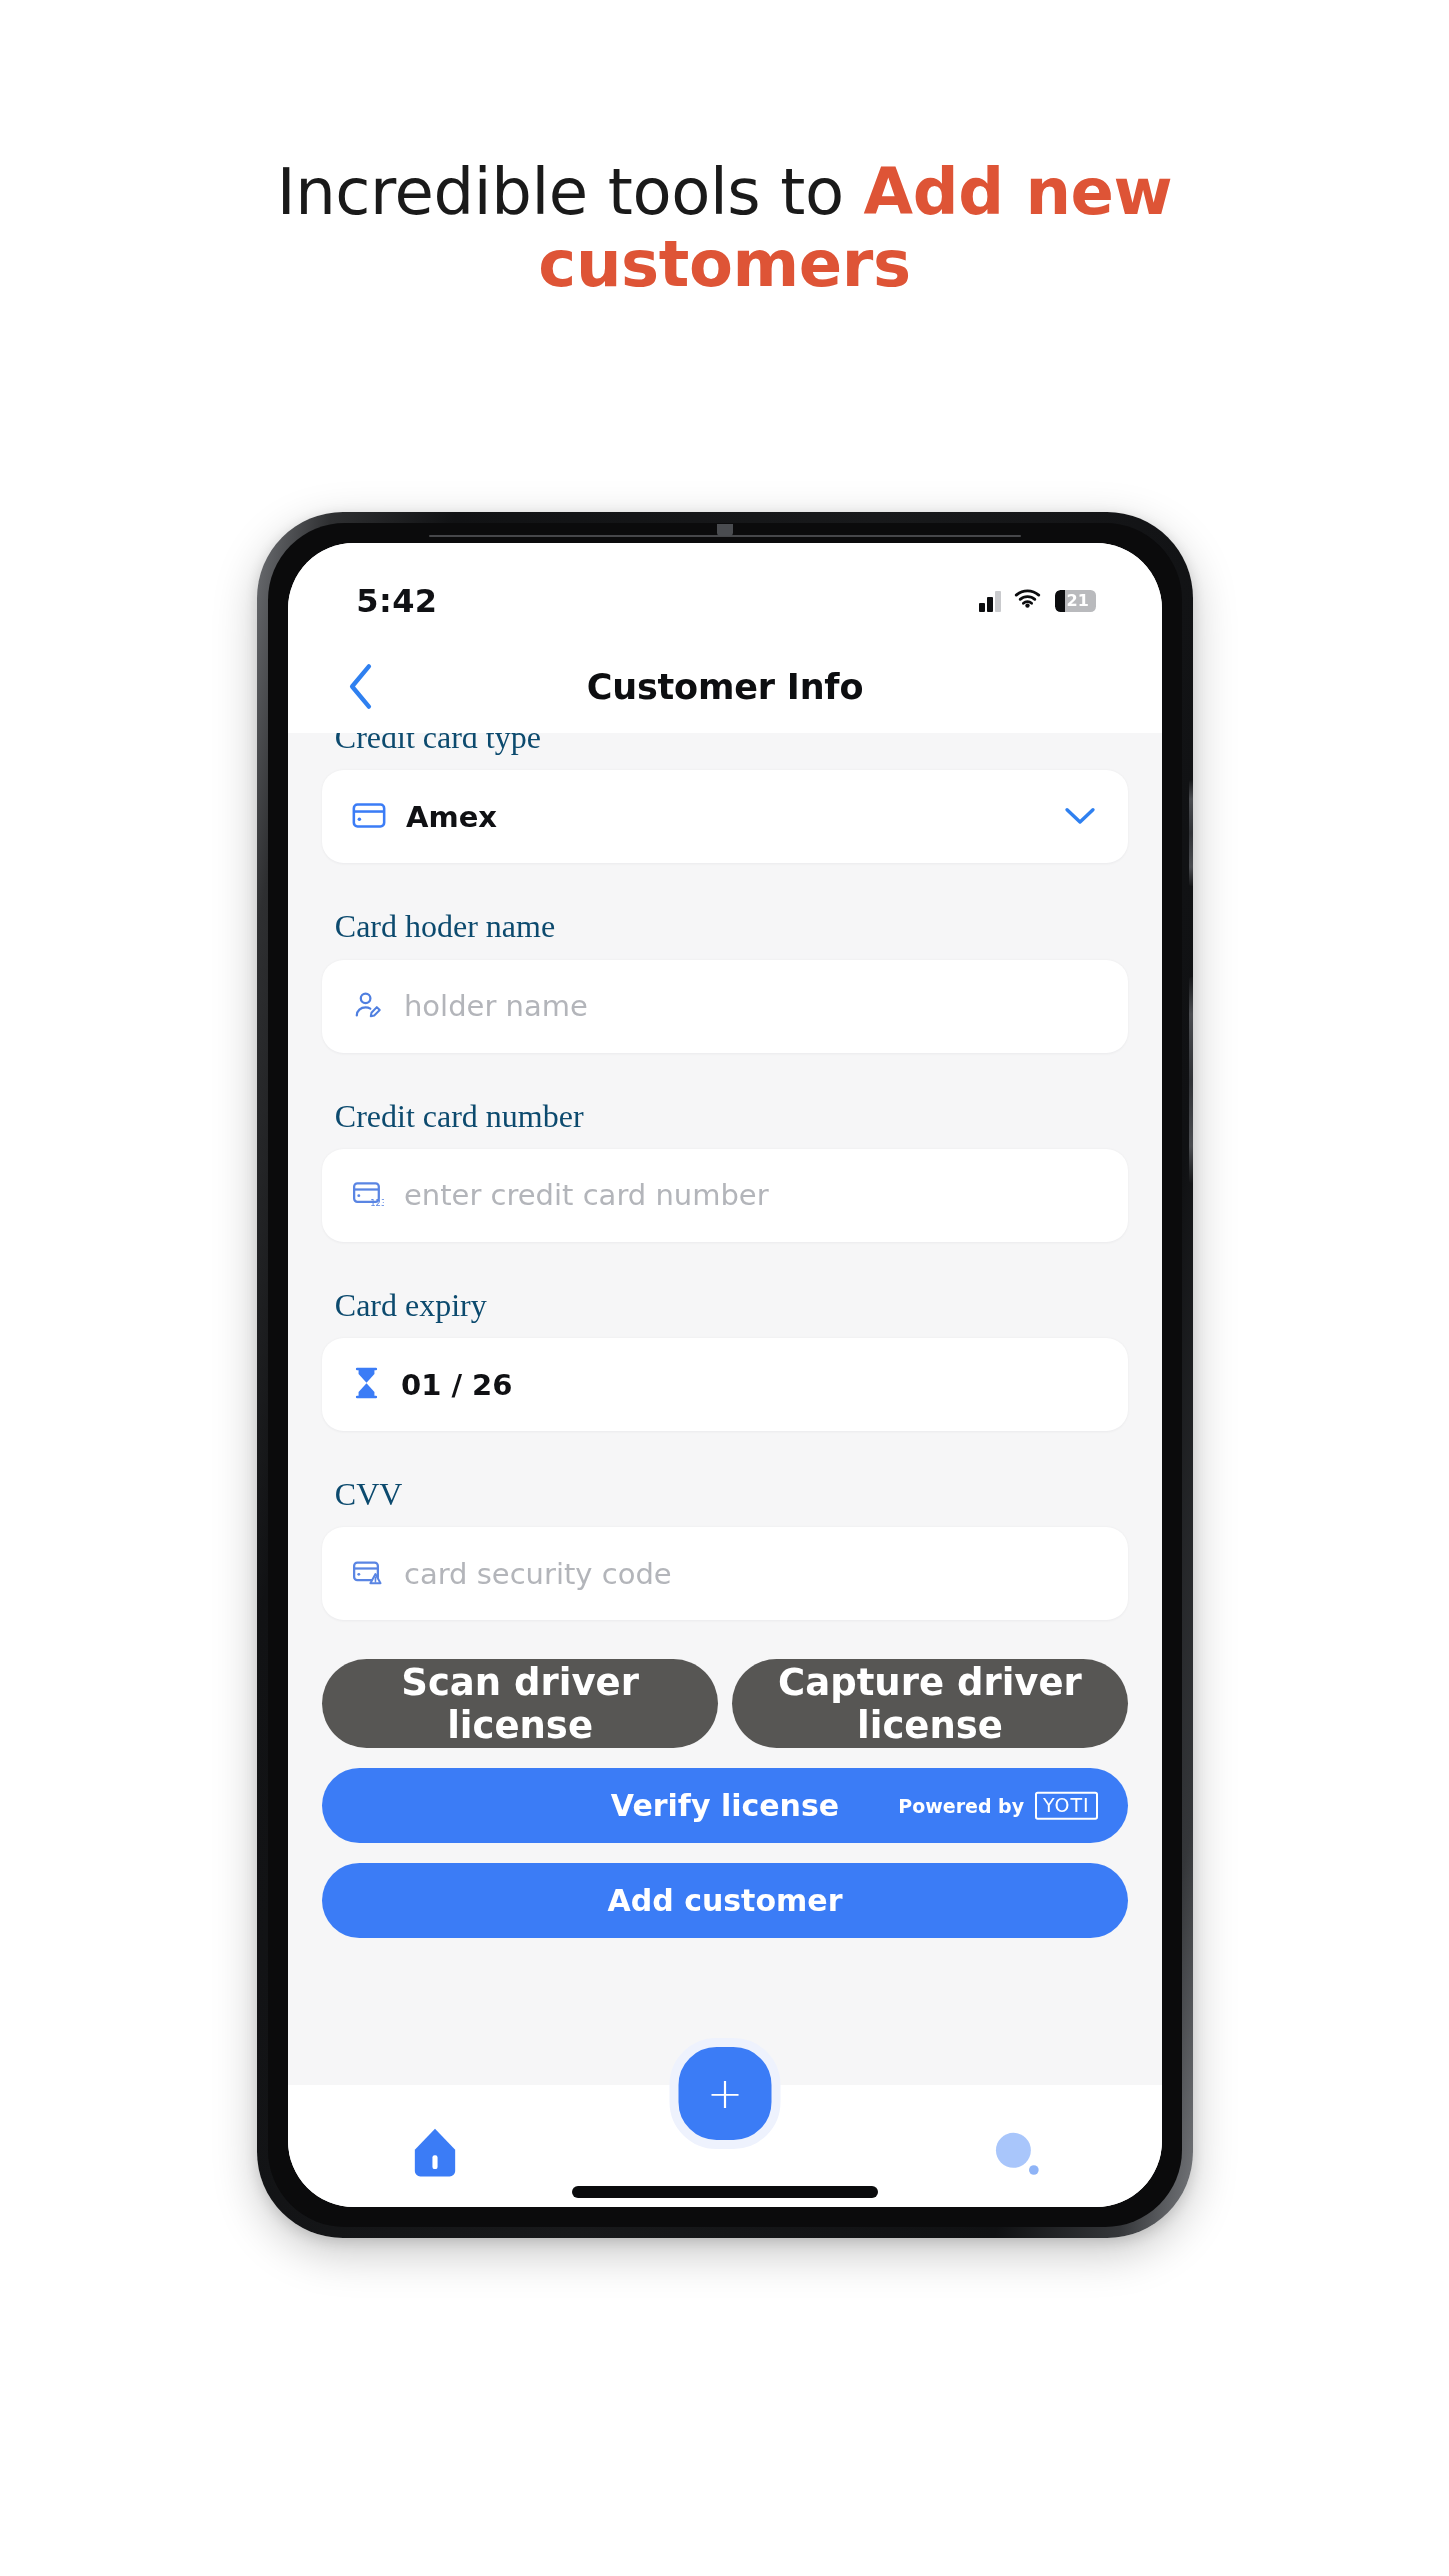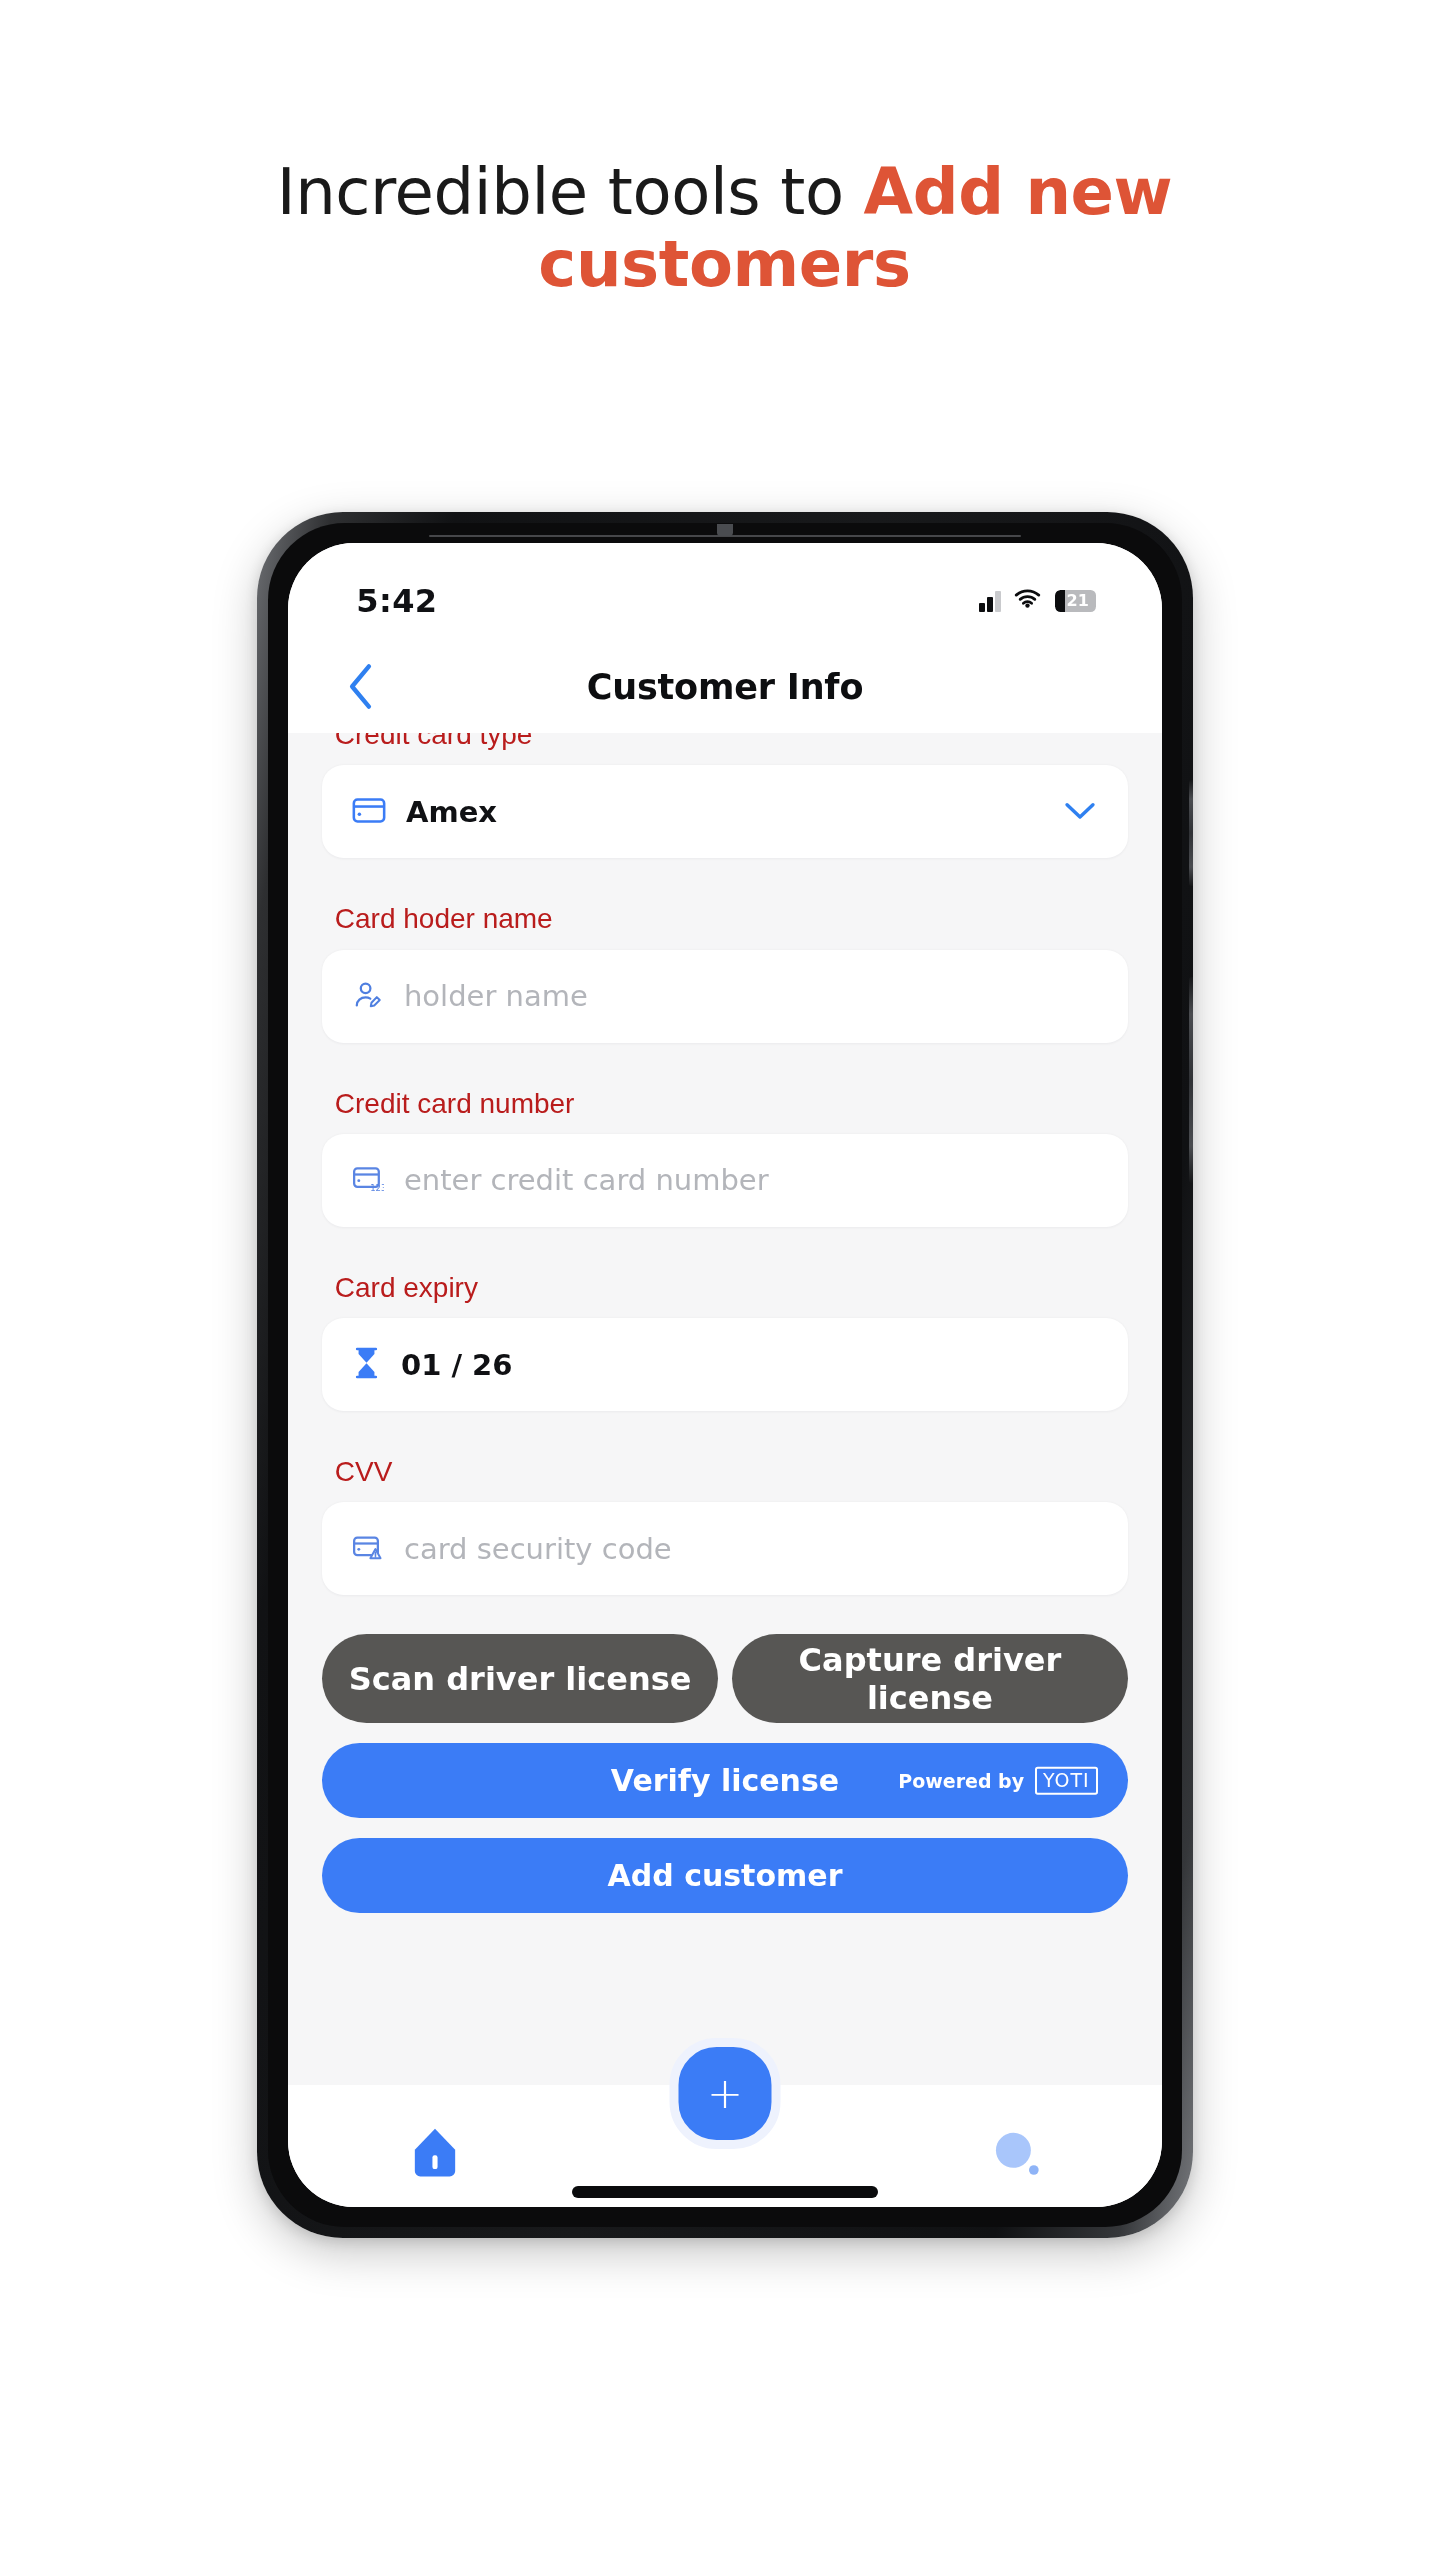--- a/index.html
+++ b/index.html
@@ -190,23 +190,23 @@
 
   .form-scroll {
     position: relative;
     background: #f6f6f7;
     height: 1352px;
     padding: 0 34px;
     box-sizing: border-box;
     overflow: hidden;
   }
   .field-label {
-    font-size: 28px;
-    color: #b91c1c;
-    font-family: Liberation Sans, sans-serif;
+    font-size: 32px;
+    color: #0c4a6e;
+    font-family: Liberation Serif, serif;
     padding: 0 12.5px 14.3px 12.5px;
   }
   .field-label.clipped {
     margin-top: -14.3px;
   }
   .input-box {
     background: #ffffff;
     border-radius: 21.5px;
     height: 93px;
     display: flex;
@@ -235,21 +235,21 @@
     display: flex;
     gap: 14.3px;
     padding: 0 0 0 0;
   }
   .btn-dark {
     flex: 1;
     height: 89px;
     border-radius: 45px;
     background: #575654;
     color: #ffffff;
-    font-size: 32px;
+    font-size: 37px;
     font-weight: 700;
     font-family: "DejaVu Sans", sans-serif;
     display: flex; align-items: center; justify-content: center;
     border: none;
     cursor: pointer;
   }
   .btn-blue {
     width: 100%;
     height: 75px;
     border-radius: 47px;

